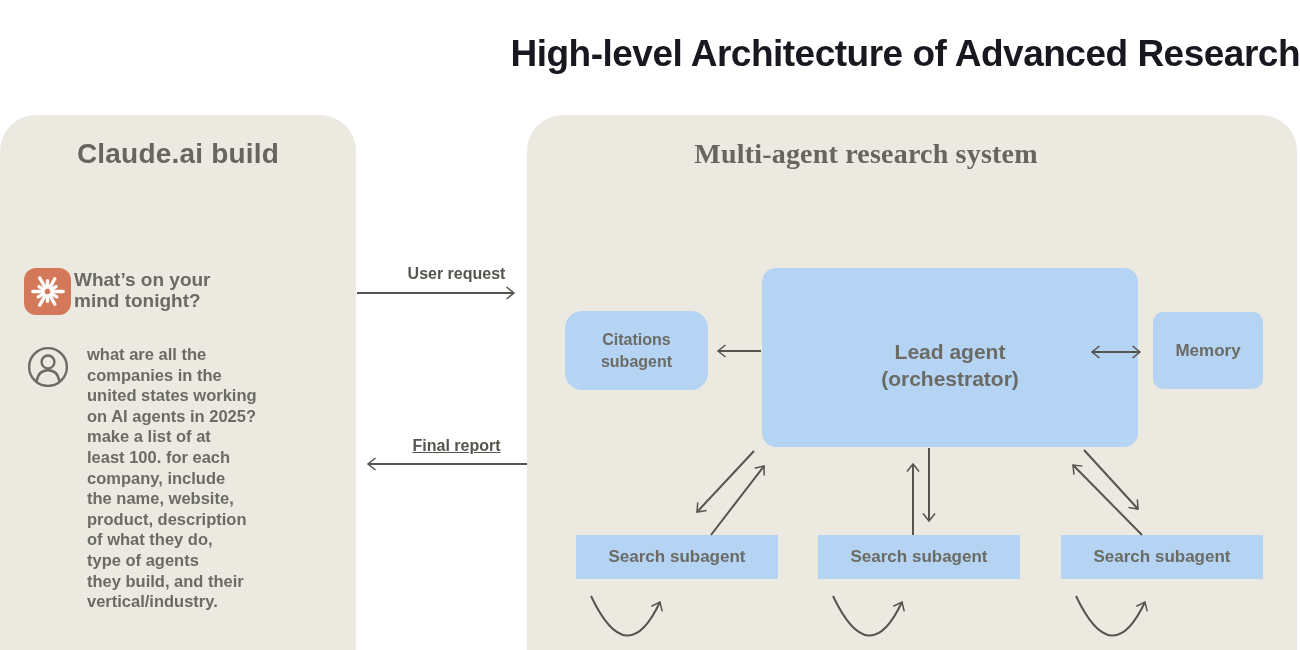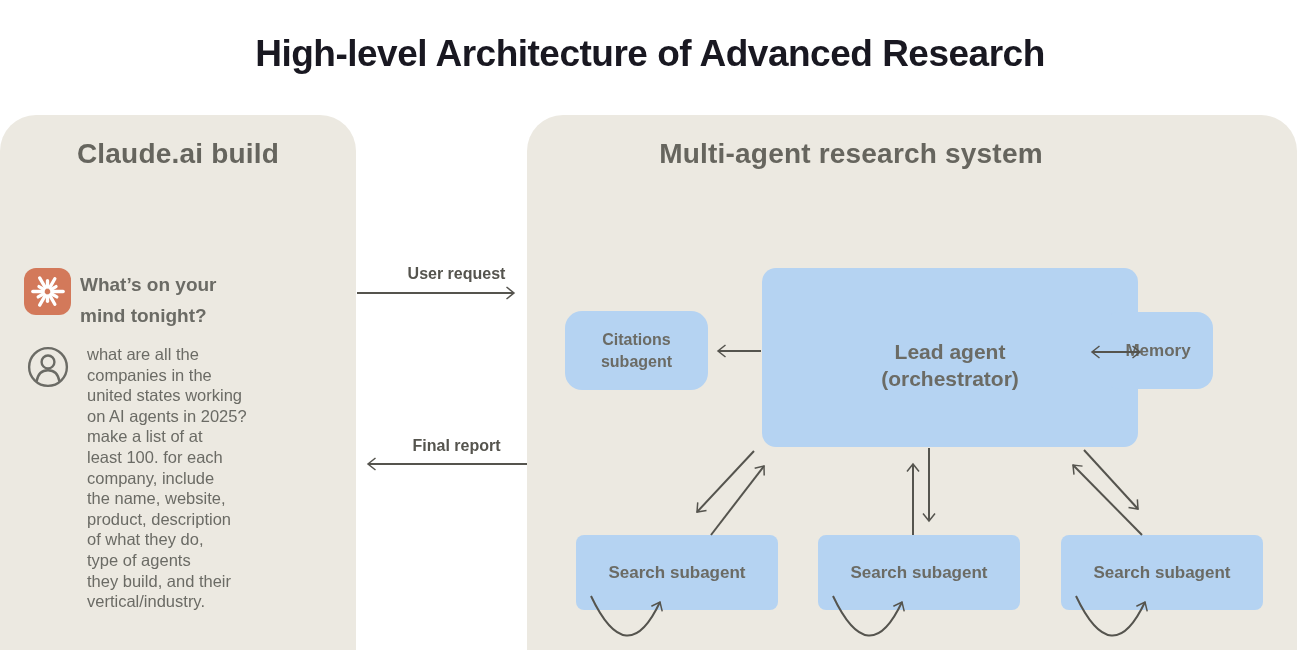--- a/index.html
+++ b/index.html
@@ -3,78 +3,78 @@
 <meta charset="utf-8">
 <style>
   html,body{margin:0;padding:0;}
   body{
     width:1300px;height:650px;position:relative;overflow:hidden;
     background:#ffffff;
     font-family:"Liberation Sans","DejaVu Sans",sans-serif;
   }
   .page-title{
     position:absolute;left:0;top:33px;width:1300px;
-    text-align:center;font-size:37px;font-weight:800;letter-spacing:-0.5px;
+    text-align:right;font-size:37px;font-weight:800;letter-spacing:-0.5px;
     color:#191821;
   }
   .panel{
     position:absolute;top:115px;height:535px;
     background:#ece9e1;border-radius:36px 36px 0 0;
   }
   .panel-left{left:0;width:356px;}
   .panel-right{left:527px;width:770px;}
   .panel-heading{
     position:absolute;top:138px;
     text-align:center;font-size:28px;font-weight:700;color:#66655e;
     letter-spacing:0.2px;
   }
   .panel-heading.left{left:0;width:356px;}
-  .panel-heading.right{left:527px;width:648px;}
+  .panel-heading.right{left:542px;width:648px;font-family:Liberation Serif, serif;}
 
   .claude-icon{
     position:absolute;left:24px;top:268px;width:47px;height:47px;
     background:#d3795a;border-radius:12px;
     display:flex;align-items:center;justify-content:center;
   }
   .assistant-msg{
-    position:absolute;left:80px;top:269px;width:230px;
-    font-size:19px;font-weight:700;line-height:31px;color:#6b6b65;
+    position:absolute;left:74px;top:269px;width:230px;
+    font-size:19px;font-weight:700;line-height:21px;color:#6b6b65;
     white-space:pre-line;
   }
   .user-avatar{
     position:absolute;left:26px;top:345px;width:44px;height:44px;
   }
   .user-msg{
     position:absolute;left:87px;top:344px;width:240px;
-    font-size:16.5px;font-weight:400;line-height:20.6px;color:#6b6b65;
+    font-size:16.5px;font-weight:700;line-height:20.6px;color:#6b6b65;
     white-space:pre-line;
   }
 
   .node{
     position:absolute;background:#b5d3f2;color:#6b6b65;
     display:flex;flex-direction:column;align-items:center;justify-content:center;
     text-align:center;font-weight:700;
   }
   .node-citations{left:565px;top:311px;width:143px;height:79px;border-radius:17px;
     font-size:16px;line-height:22px;white-space:pre-line;}
   .node-lead{left:762px;top:268px;width:376px;height:179px;border-radius:14px;padding:0;gap:29px;}
   .lead-title{font-size:21px;line-height:27px;white-space:pre-line;margin-top:14px;}
   .lead-tools{font-size:16.5px;line-height:21px;white-space:pre-line;margin-top:26px;width:292px;}
-  .node-memory{left:1103px;top:312px;width:110px;height:77px;border-radius:16px;font-size:17px;}
-  .node-search{top:535px;width:202px;height:75px;border-radius:8px;font-size:17px;}
+  .node-memory{left:1153px;top:312px;width:110px;height:77px;border-radius:10px;font-size:17px;}
+  .node-search{top:535px;width:202px;height:44px;border-radius:0;font-size:17px;}
   .node-search.s1{left:576px;}
   .node-search.s2{left:818px;}
   .node-search.s3{left:1061px;}
 
   .flow-label{
     position:absolute;left:356px;width:201px;text-align:center;
     font-size:16px;font-weight:700;color:#55544e;
   }
   .flow-label.request{top:265px;}
-  .flow-label.report{top:437px;}
+  .flow-label.report{top:437px;text-decoration:underline;}
 
   svg.arrow-layer{position:absolute;left:0;top:0;pointer-events:none;}
 </style>
 </head>
 <body>
 
 <div class="page-title">High-level Architecture of Advanced Research</div>
 
 <div class="panel panel-left"></div>
 <div class="panel-heading left">Claude.ai build</div>

